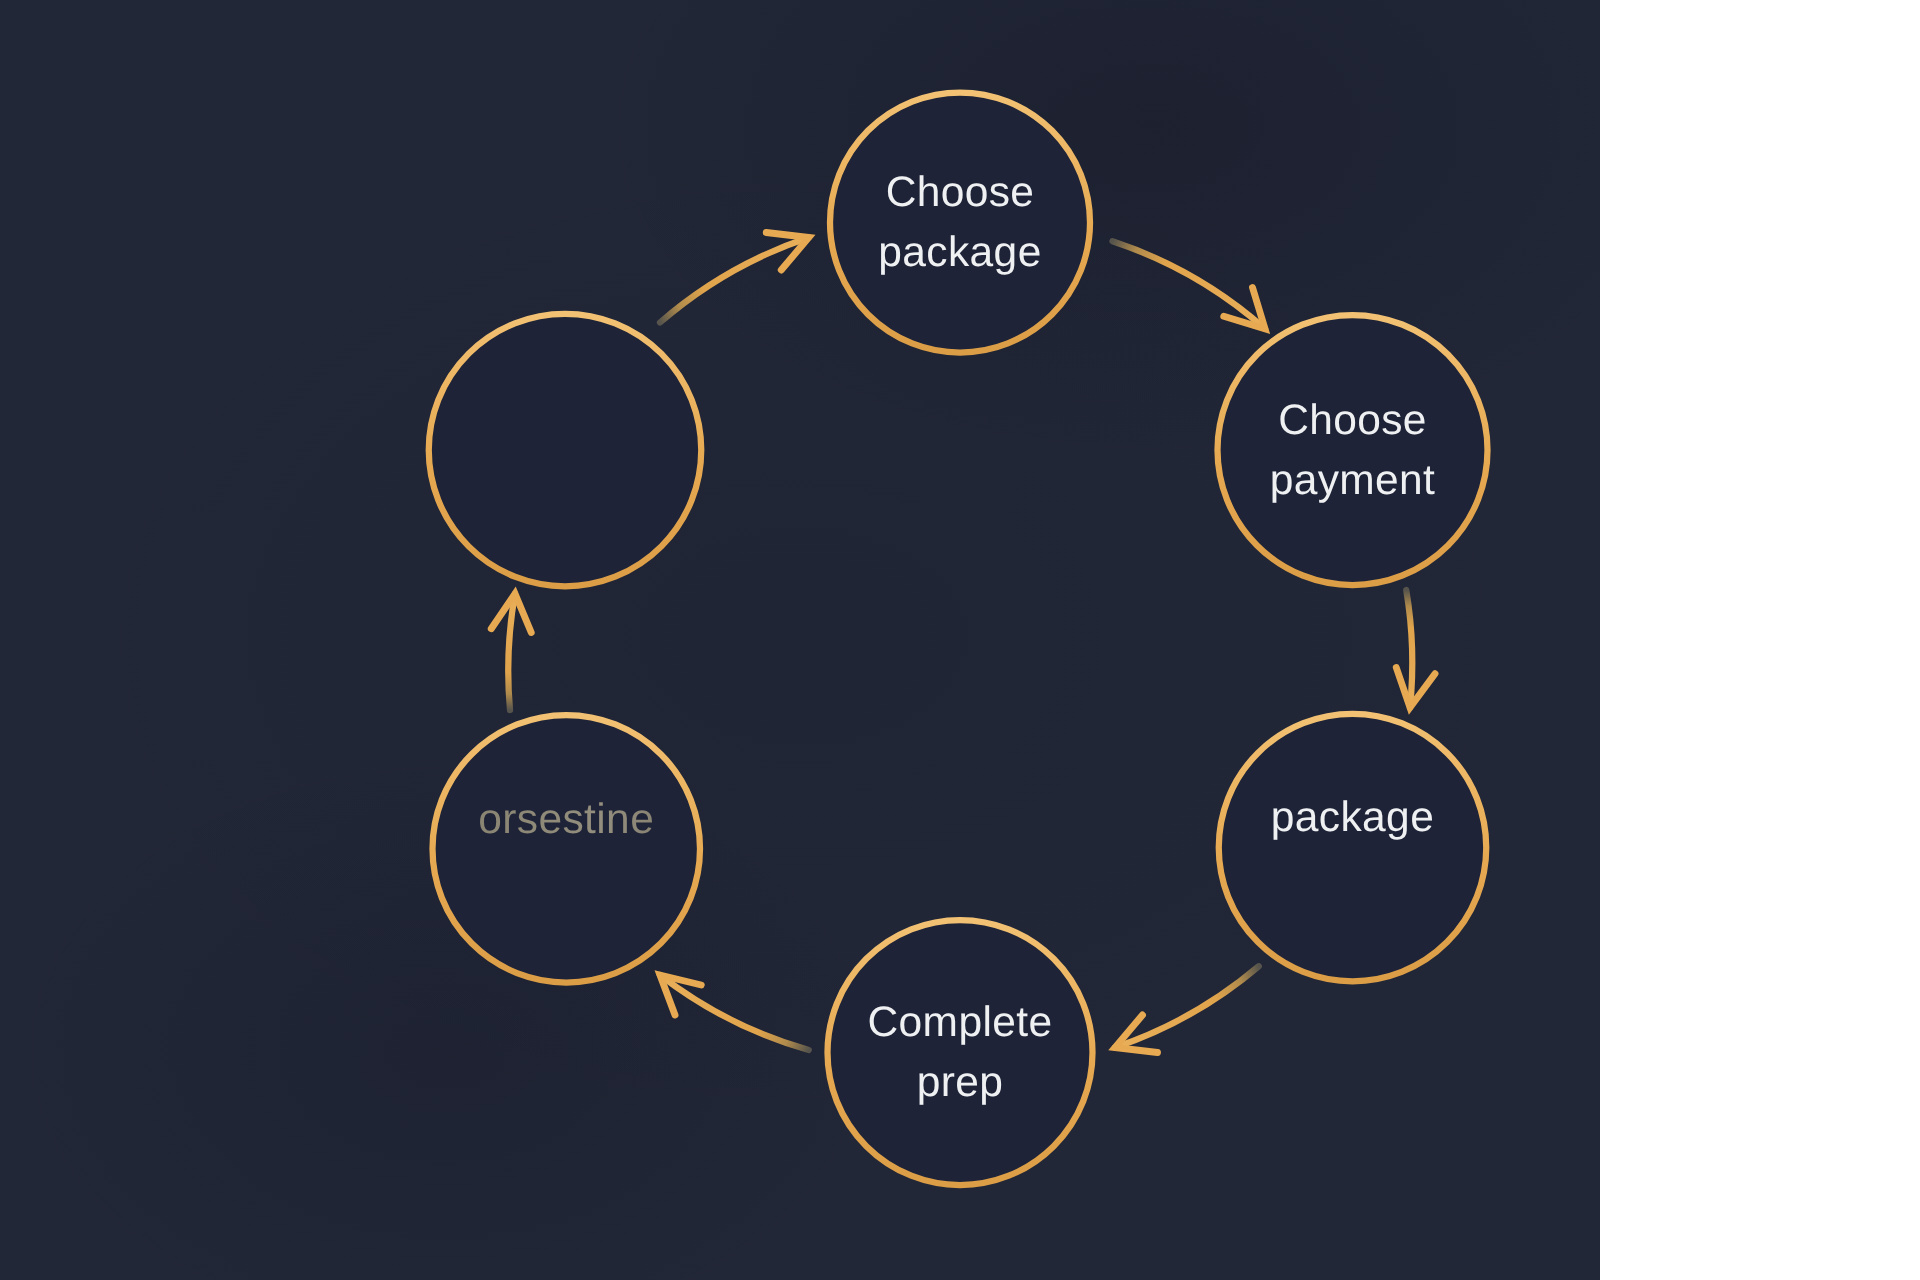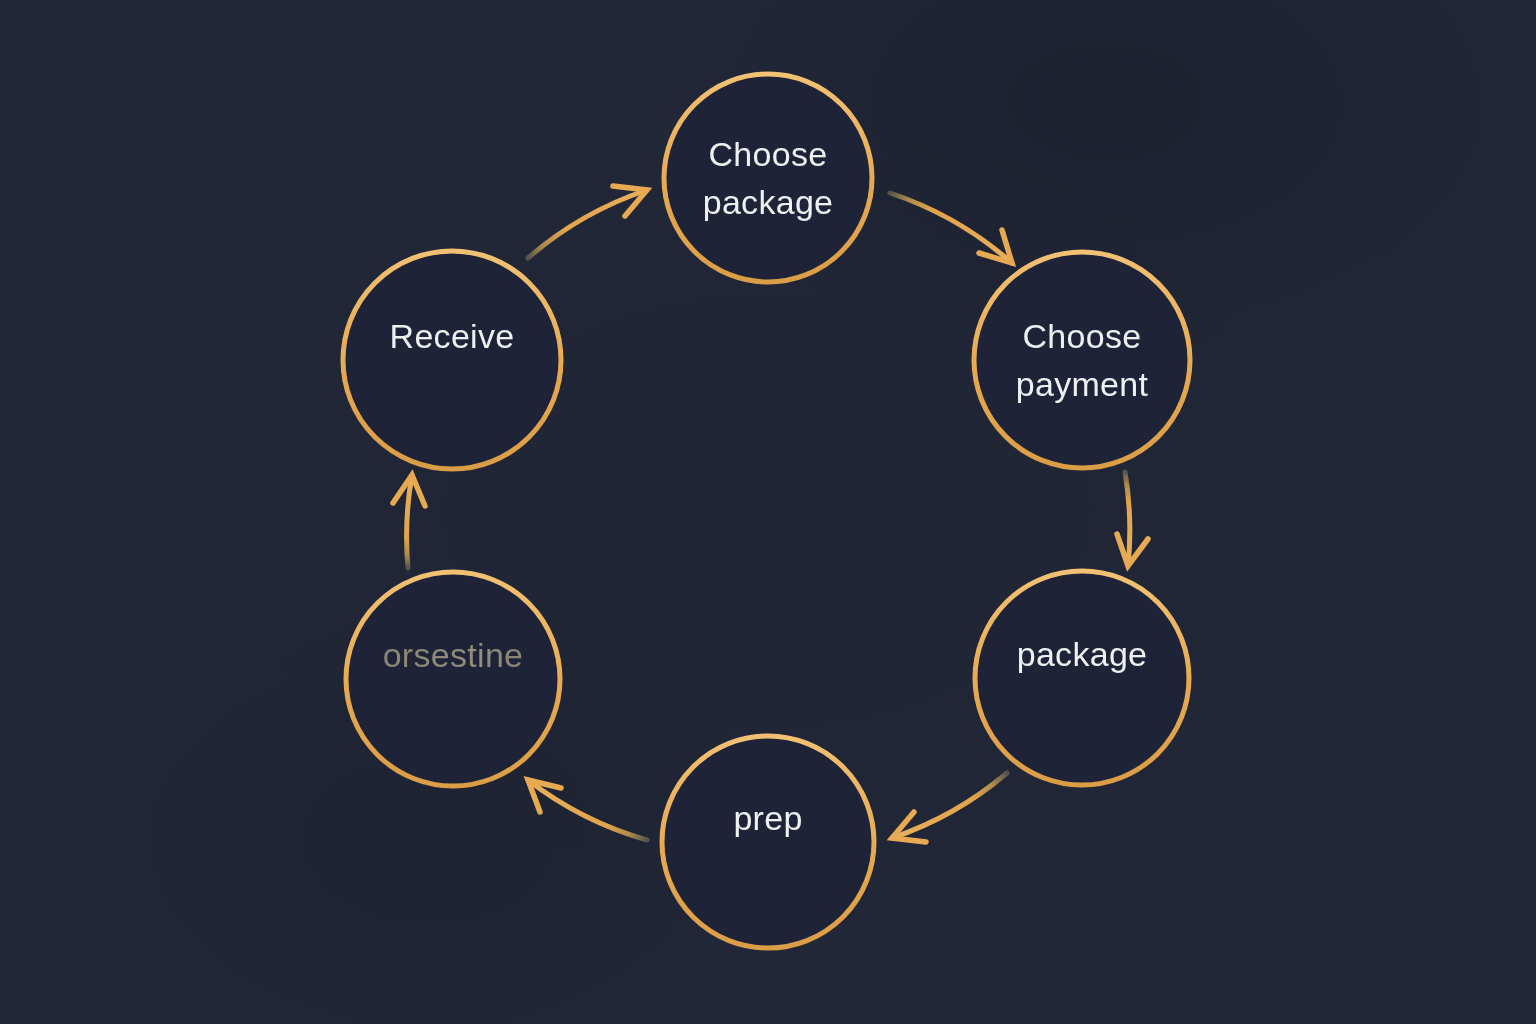--- a/index.html
+++ b/index.html
@@ -1,18 +1,18 @@
 <!DOCTYPE html>
 <html><head>
 <meta charset="utf-8">
 <style>
   html,body{margin:0;padding:0;}
   .stage{
     position:relative;
-    width:1536px;height:1024px;
+    width:1280px;height:1024px;
     overflow:hidden;
     background:
       radial-gradient(700px 420px at 72% 10%, rgba(8,10,18,0.22), transparent 65%),
       radial-gradient(560px 380px at 28% 82%, rgba(8,10,20,0.16), transparent 65%),
       radial-gradient(900px 600px at 50% 50%, rgba(14,17,30,0.10), transparent 70%),
       #222738;
     font-family:"Liberation Sans","DejaVu Sans",sans-serif;
   }
   .stage svg{position:absolute;left:0;top:0;}
   .label{
@@ -124,21 +124,21 @@
     <span class="line">package</span>
   </div>
   <div class="label" style="left:942px;top:312px">
     <span class="line">Choose</span>
     <span class="line">payment</span>
   </div>
   <div class="label" style="left:942px;top:630px">
     <span class="line">package</span>
   </div>
   <div class="label" style="left:628px;top:794px">
+    <span class="line">Complete</span>
     <span class="line">prep</span>
   </div>
   <div class="label" style="left:313px;top:631px">
     <span class="line fade2">orsestine</span>
   </div>
   <div class="label" style="left:312px;top:312px">
-    <span class="line">Receive</span>
   </div>
 </div>
 
 </body></html>

